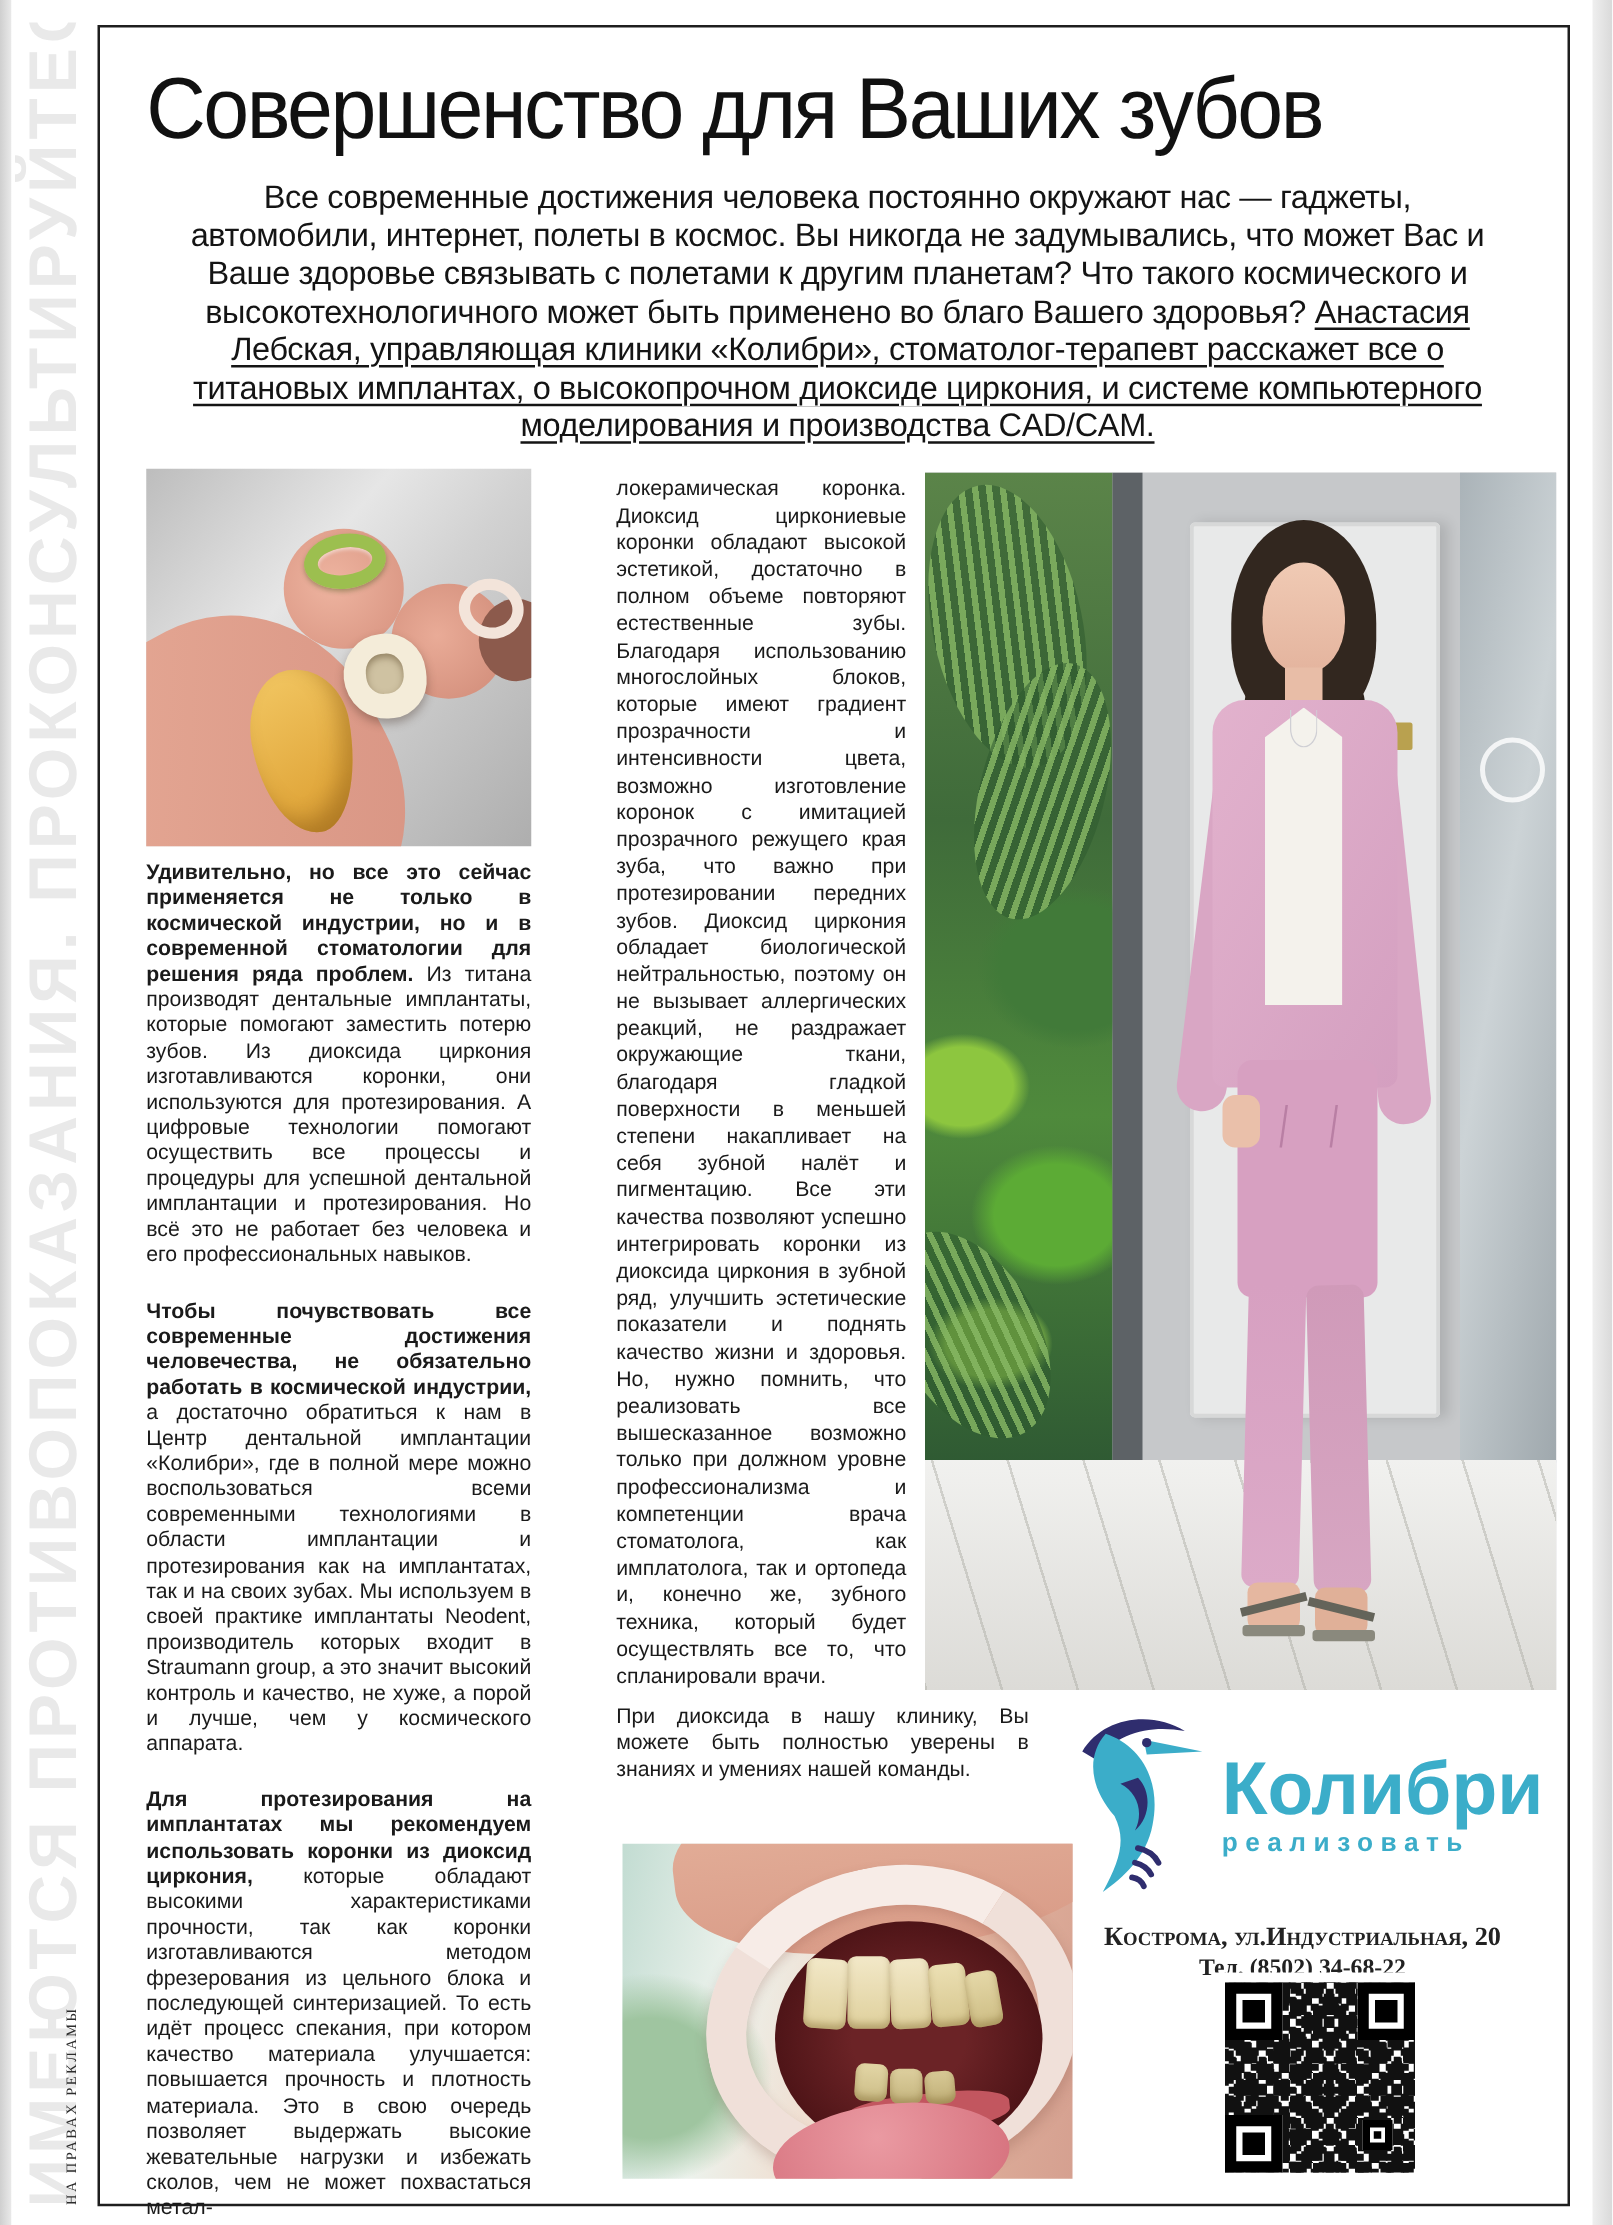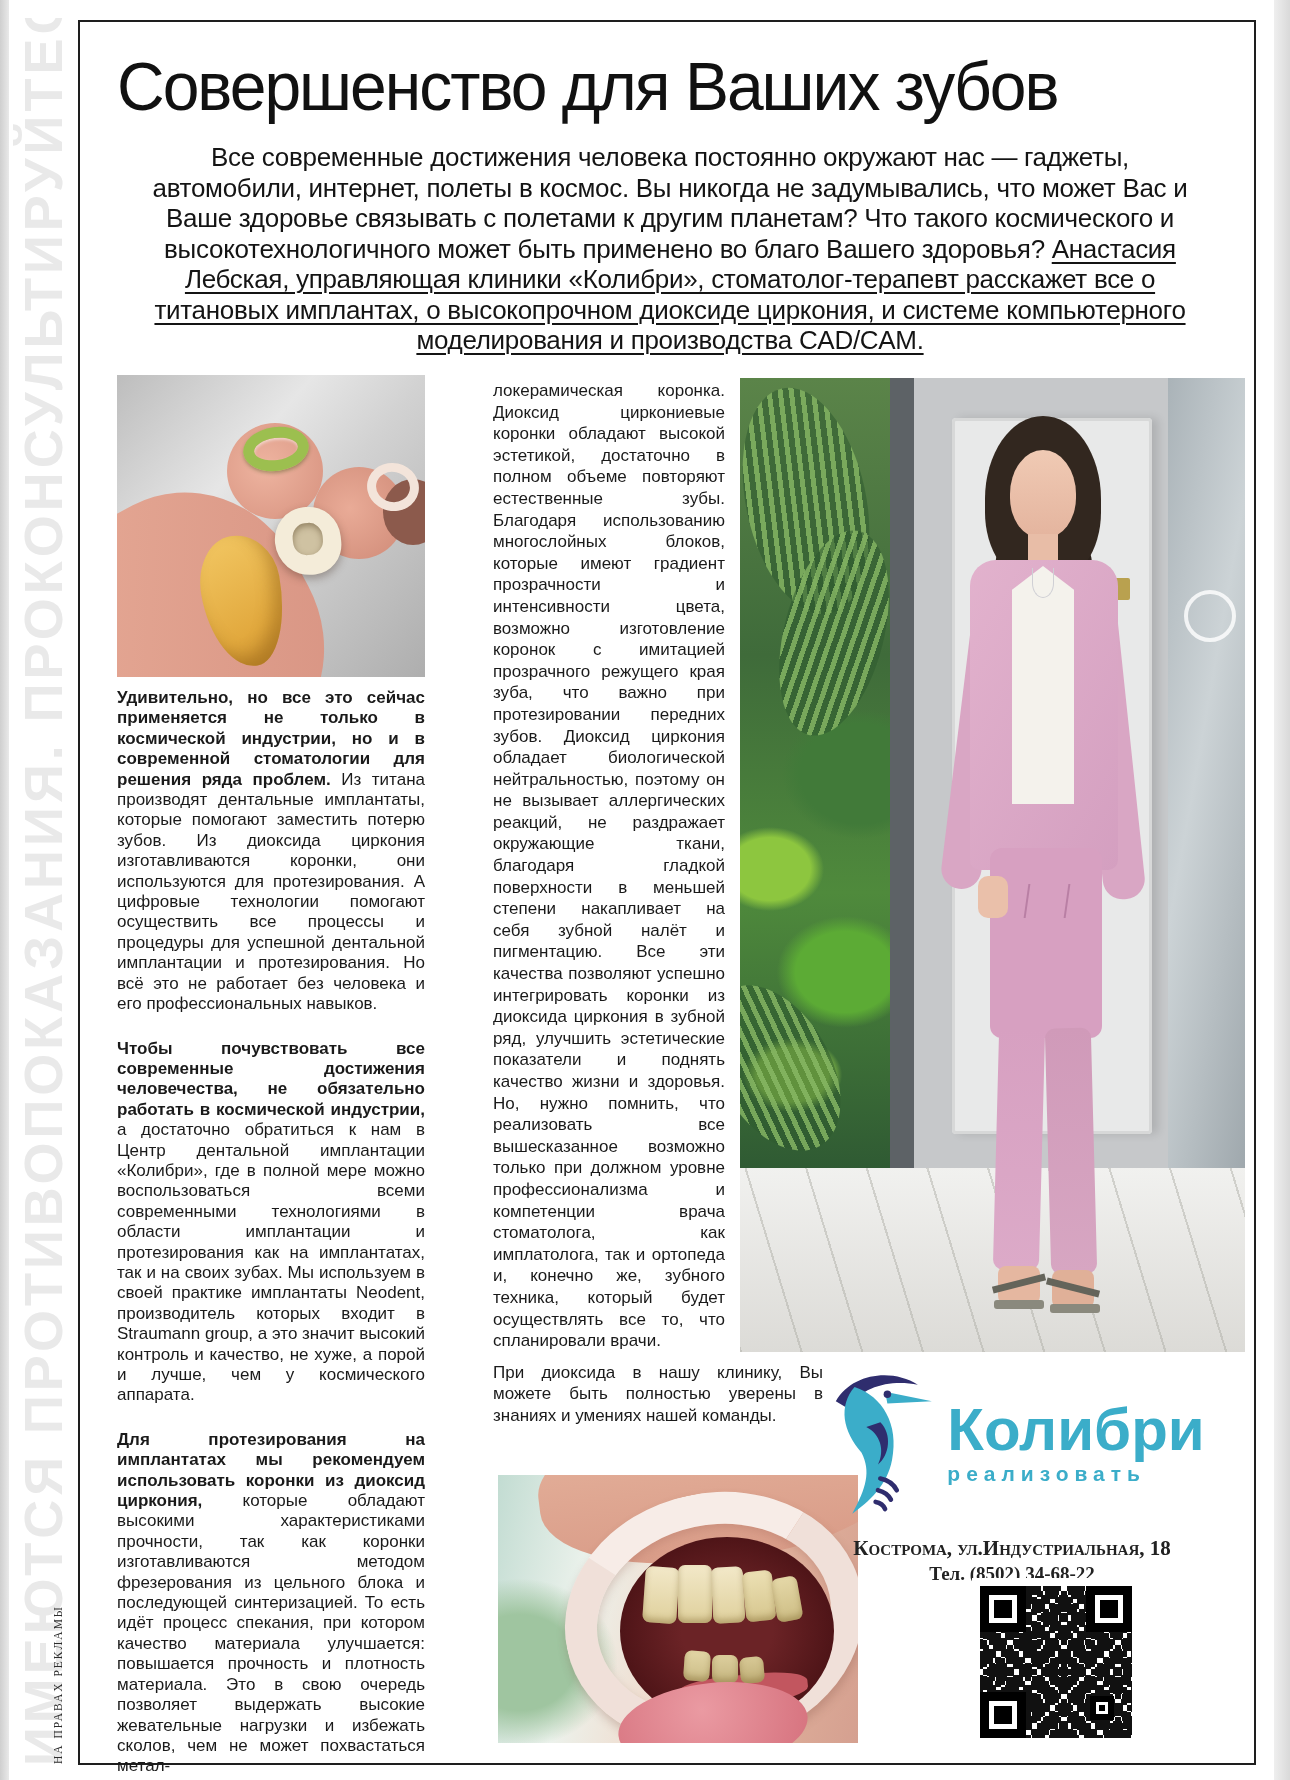--- a/index.html
+++ b/index.html
@@ -152,21 +152,21 @@
   .mp-tooth.u5 { left:276px; top:102px; width:26px; height:44px; transform:rotate(-10deg); background:linear-gradient(#e5d8a8,#cdbd84); }
   .mp-tooth.l1 { left:186px; top:176px; width:26px; height:30px; transform:rotate(4deg);  background:linear-gradient(#e3d6a6,#cbbc86); }
   .mp-tooth.l2 { left:214px; top:180px; width:26px; height:28px; background:linear-gradient(#ddcf9e,#c4b47e); }
   .mp-tooth.l3 { left:242px; top:182px; width:24px; height:26px; transform:rotate(-5deg); background:linear-gradient(#d8c996,#bfae76); }
   .mp-gum { position:absolute; left:178px; top:200px; width:132px; height:30px;
             background:#c2565f; border-radius:40%; transform:rotate(-6deg); }
   .mp-tongue { position:absolute; left:120px; top:208px; width:190px; height:86px;
                background:radial-gradient(circle at 45% 30%,#ea9aa2,#d5707c); border-radius:50%; transform:rotate(-6deg); }
 
   
-  .brand { position:absolute; left:778px; top:1366px; width:468px; }
+  .brand { position:absolute; left:808px; top:1366px; width:468px; }
   .brand-row { display:flex; align-items:center; justify-content:center; gap:10px; }
   .brand-words { text-align:left; }
   .brand-name { font-size:60px; font-weight:700; color:#3badc9; letter-spacing:0; line-height:1; }
   .brand-sub  { font-size:21px; font-weight:700; color:#3badc9; letter-spacing:6px; margin-top:2px; }
   .brand-addr { margin-top:16px; text-align:center; font-family:"Liberation Serif", serif;
                 font-variant-caps:small-caps; font-weight:700; font-size:21px; color:#222; }
   .brand-tel  { margin-top:2px; text-align:center; font-family:"Liberation Serif", serif;
                 font-weight:700; font-size:19px; color:#222; }
 
   
@@ -281,21 +281,21 @@
           <path d="M40,52 C52,58 56,72 50,84 C60,76 62,58 52,48 Z" fill="#2f2d6e"></path>
           <circle cx="58" cy="24" r="3.2" fill="#2f2d6e"></circle>
           <path d="M52,96 q10,2 14,10 M50,106 q8,2 11,8 M48,116 q6,1 8,6" stroke="#2f2d6e" stroke-width="4" fill="none" stroke-linecap="round"></path>
         </svg>
       </span>
       <span class="brand-words">
         <div class="brand-name">Колибри</div>
         <div class="brand-sub">реализовать</div>
       </span>
     </div>
-    <div class="brand-addr">Кострома, ул.Индустриальная, 18</div>
+    <div class="brand-addr">Кострома, ул.Индустриальная, 20</div>
     <div class="brand-tel">Тел. (8502) 34-68-22</div>
   </div>
 
   <div class="qr">
     <div class="qr-noise"></div>
     <div class="qr-finder tl"></div>
     <div class="qr-finder tr"></div>
     <div class="qr-finder bl"></div>
     <div class="qr-align"></div>
   </div>

